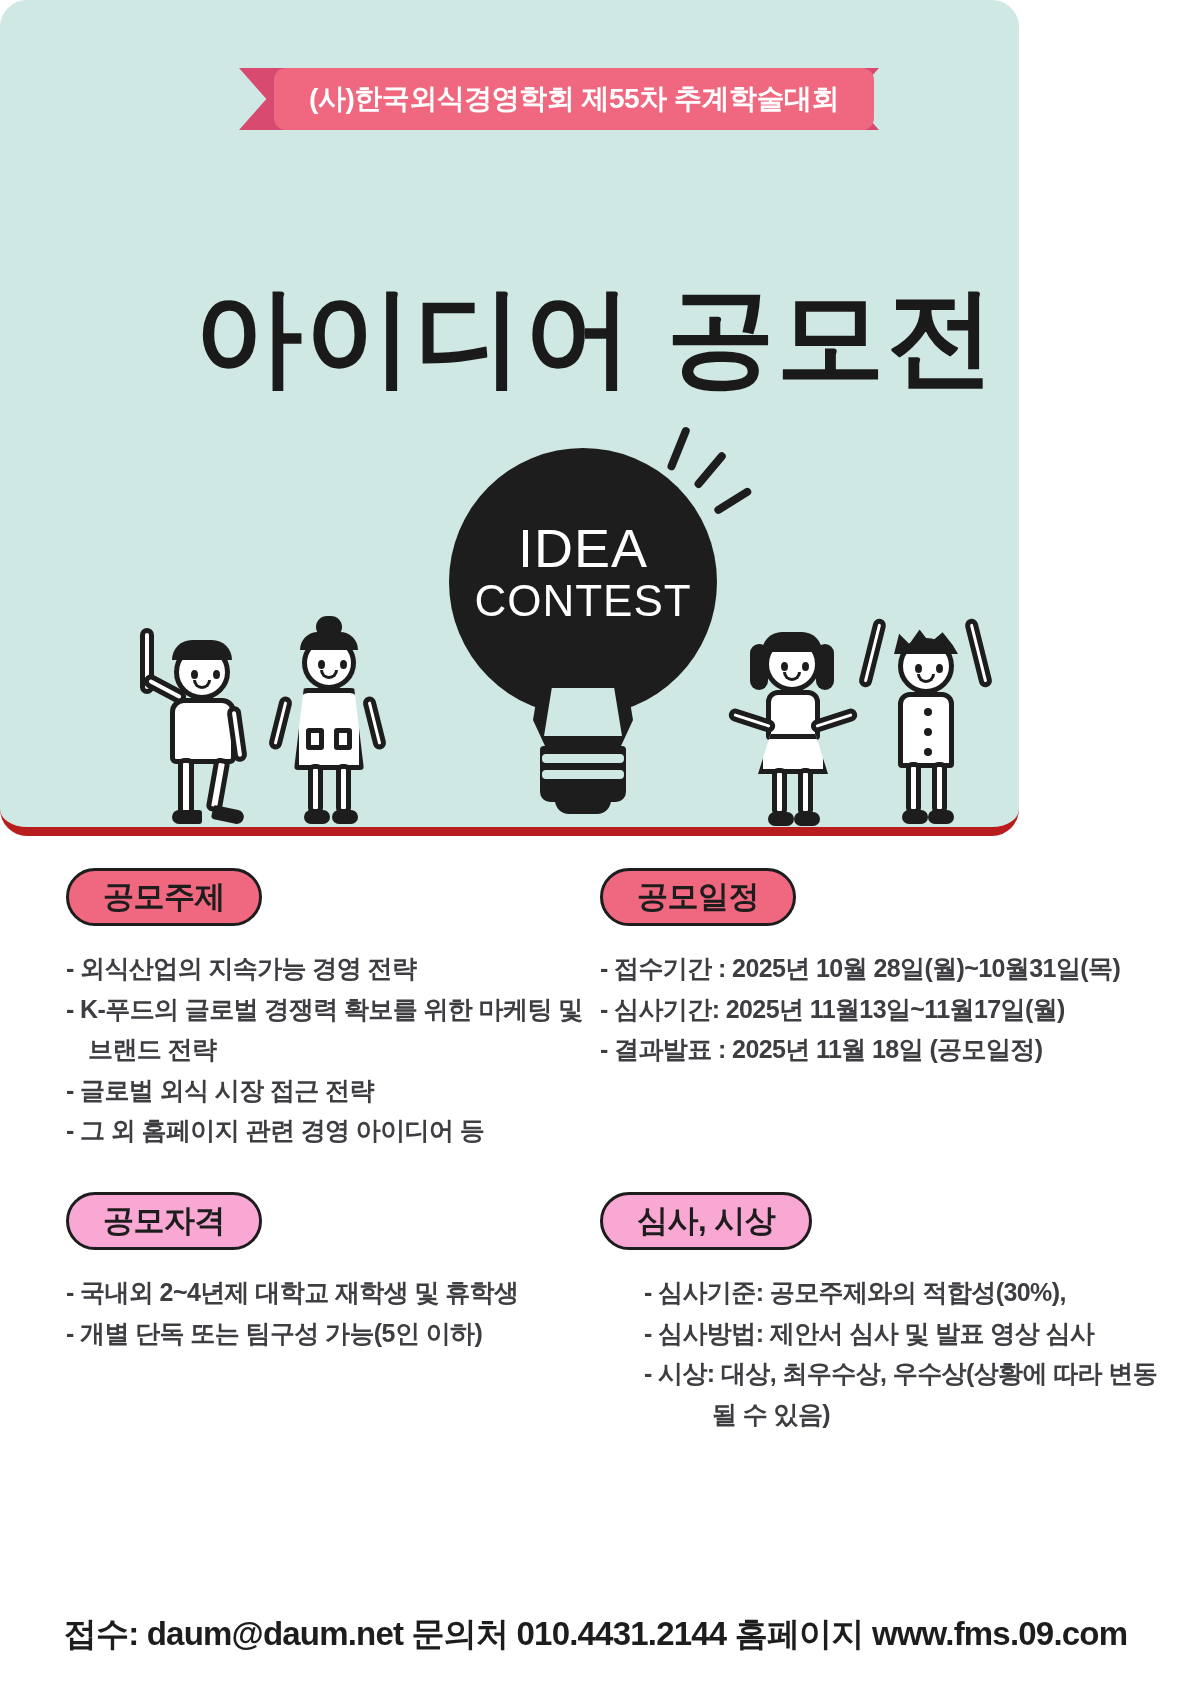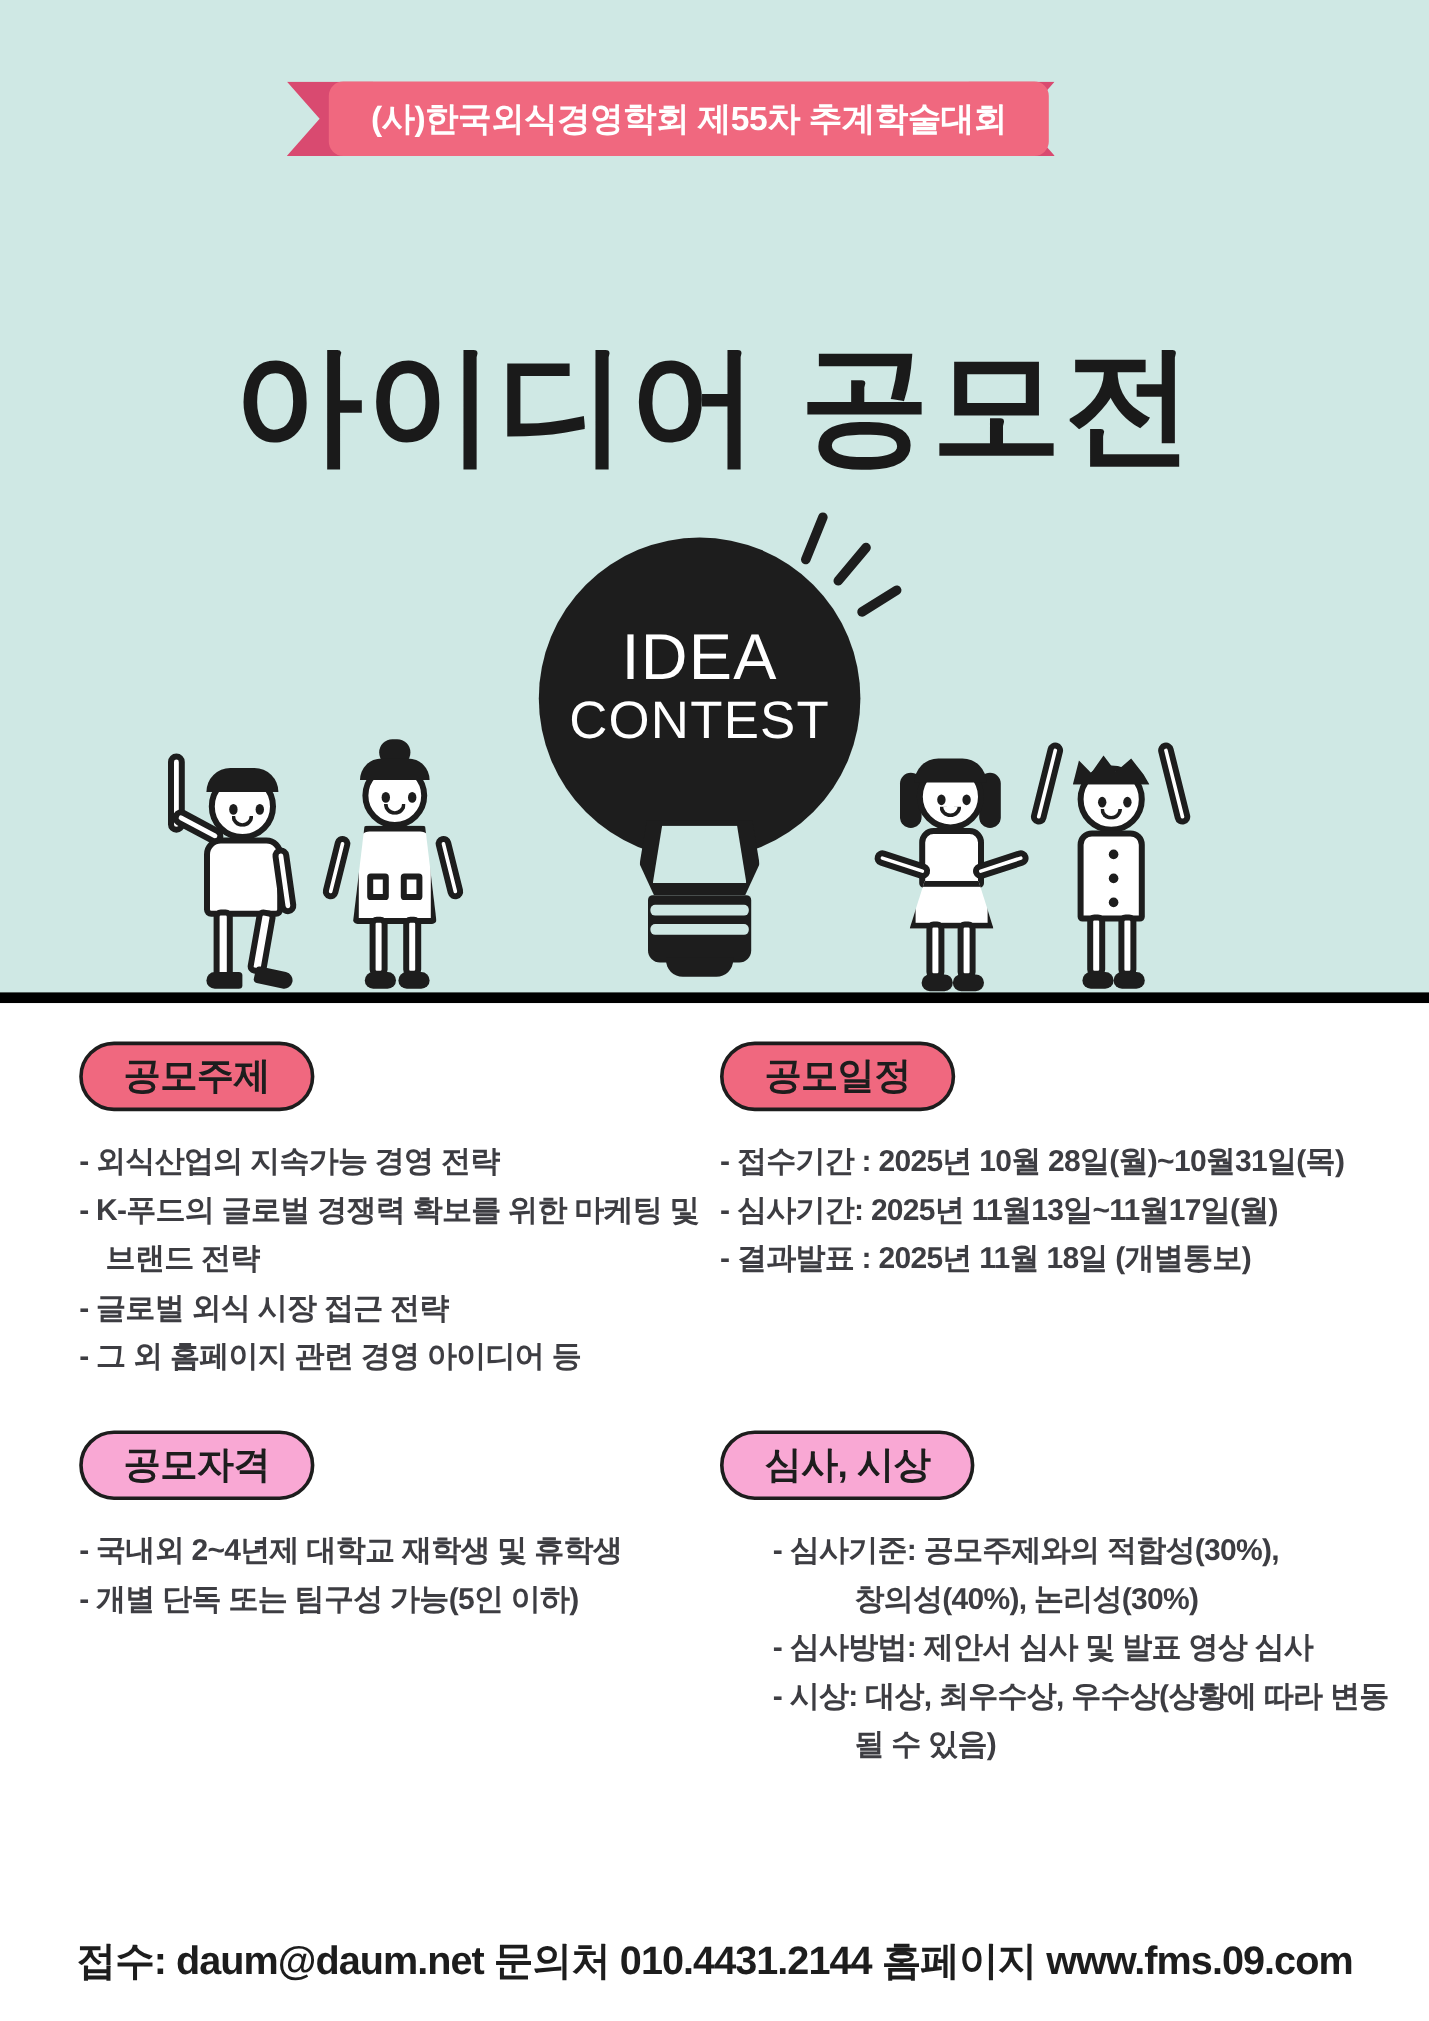--- a/index.html
+++ b/index.html
@@ -15,25 +15,26 @@
     position: relative;
     width: 1191px;
     height: 1684px;
     background: #ffffff;
   }
 
   
   #hero {
     position: absolute;
     left: 0; top: 0;
-    width: 1191px;
+    width: 1019px;
     height: 836px;
     background: #cfe8e4;
-    border-bottom: 9px solid #000000;
+    border-bottom: 9px solid #b91c1c;
     overflow: hidden;
+    border-radius: 27px;
   }
 
   
   #ribbon-wrap {
     position: absolute;
     left: 0; top: 68px;
     width: 1191px;
     height: 62px;
   }
   .ribbon-tail {
@@ -363,37 +364,36 @@
         <div class="bullet">- 글로벌 외식 시장 접근 전략</div>
         <div class="bullet">- 그 외 홈페이지 관련 경영 아이디어 등</div>
       </div>
     </div>
 
     <div class="col-right" id="sec-sched">
       <div class="pill pink">공모일정</div>
       <div class="bullets">
         <div class="bullet">- 접수기간 : 2025년 10월 28일(월)~10월31일(목)</div>
         <div class="bullet">- 심사기간: 2025년 11월13일~11월17일(월)</div>
-        <div class="bullet">- 결과발표 : 2025년 11월 18일 (개별통보)</div>
+        <div class="bullet">- 결과발표 : 2025년 11월 18일 (공모일정)</div>
       </div>
     </div>
 
     <div class="col-left" id="sec-qual">
       <div class="pill teal">공모자격</div>
       <div class="bullets">
         <div class="bullet">- 국내외 2~4년제 대학교 재학생 및 휴학생</div>
         <div class="bullet">- 개별 단독 또는 팀구성 가능(5인 이하)</div>
       </div>
     </div>
 
     <div class="col-right" id="sec-award">
       <div class="pill teal">심사, 시상</div>
       <div class="bullets">
         <div class="bullet indent3">- 심사기준: 공모주제와의 적합성(30%),</div>
-        <div class="bullet indent2">창의성(40%), 논리성(30%)</div>
         <div class="bullet indent3">- 심사방법: 제안서 심사 및 발표 영상 심사</div>
         <div class="bullet indent3">- 시상: 대상, 최우수상, 우수상(상황에 따라 변동</div>
         <div class="bullet indent2">될 수 있음)</div>
       </div>
     </div>
   </div>
 
   <div id="footer">
     <span>접수: daum@daum.net 문의처 010.4431.2144 홈페이지 www.fms.09.com</span>
   </div>

